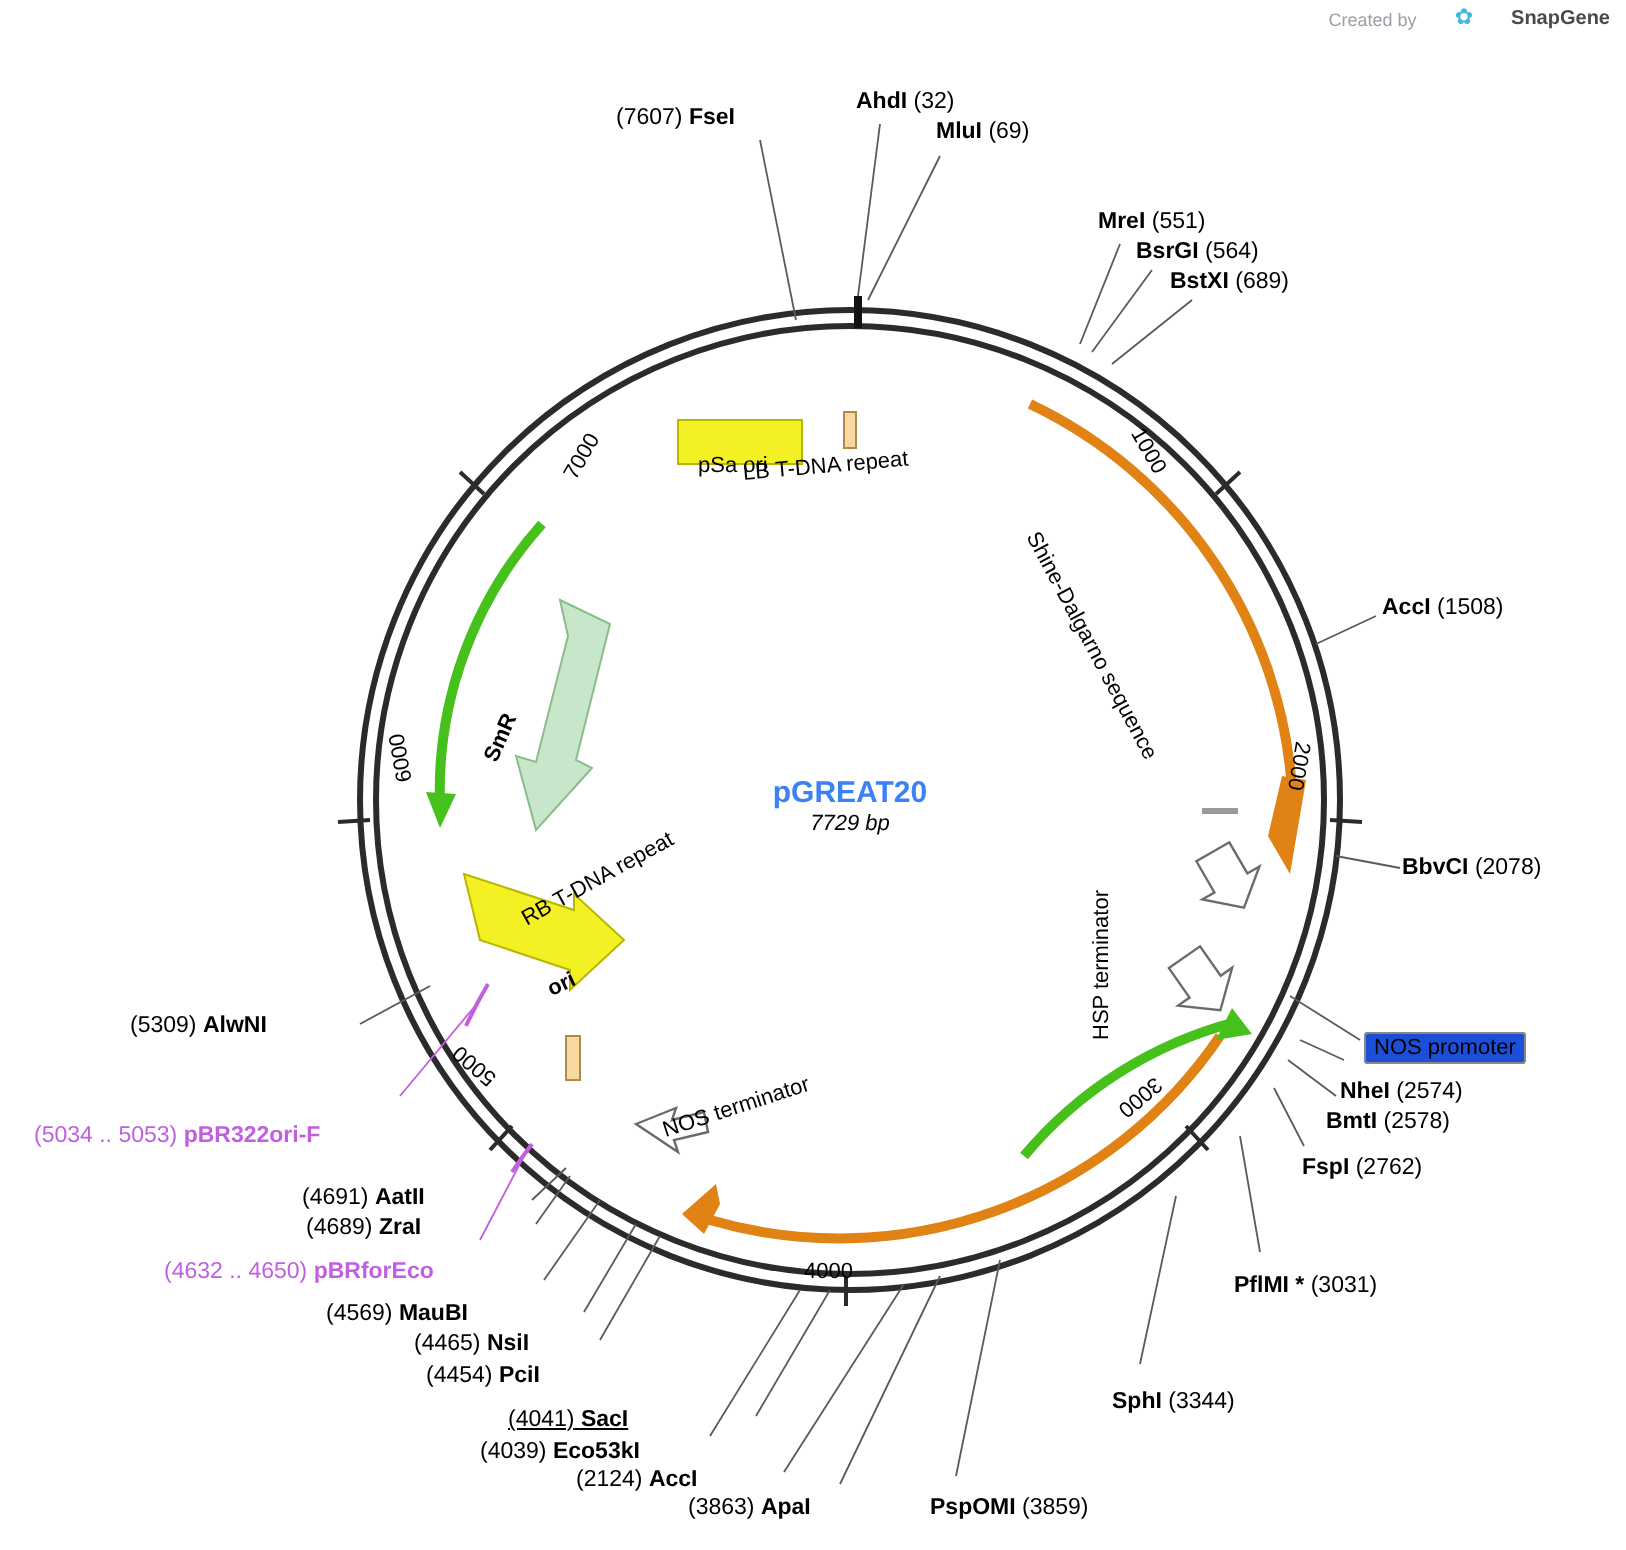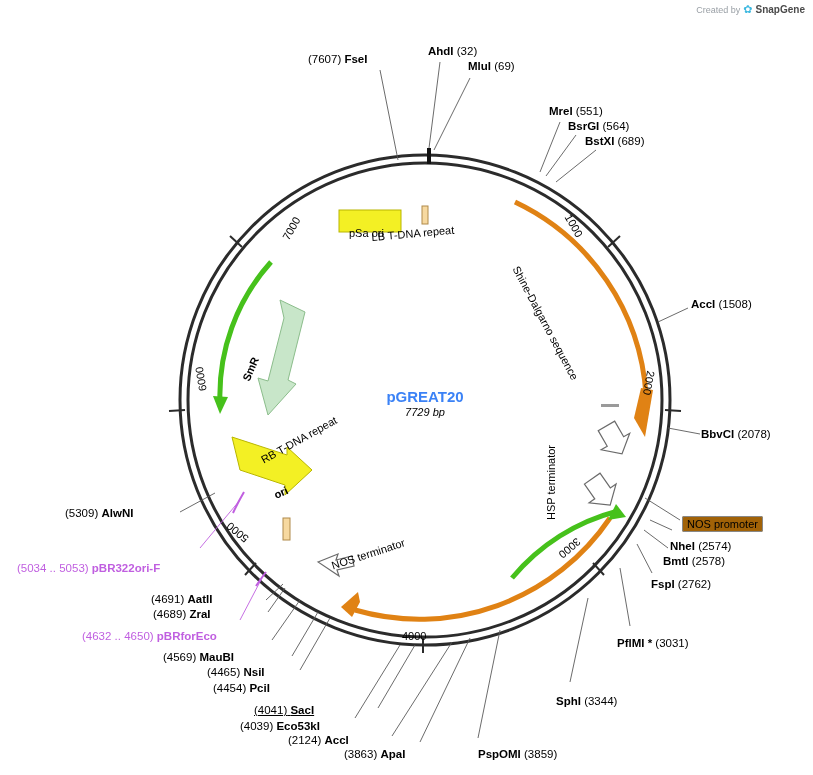--- a/index.html
+++ b/index.html
@@ -7,21 +7,21 @@
     width:813px;height:775px;
     background:#ffffff;
     font-family:"Liberation Sans", sans-serif;
     position:relative;
     overflow:hidden;
   }
   .stage{position:absolute;left:0;top:0;width:813px;height:775px;}
   .credit{
     position:absolute;right:8px;top:4px;
     font-size:9px;color:#9aa0a6;
-    display:flex;align-items:center;gap:3px;
+    display:flex;align-items:center;gap:19px;
   }
   .credit .sg{
     color:#4a4a4a;font-weight:bold;font-size:10px;
   }
   .credit .leaf{color:#3fb9e0;font-size:11px;line-height:1;}
   svg{position:absolute;left:0;top:0;}
   .lbl{
     position:absolute;
     font-size:11.5px;
     color:#000;
@@ -40,21 +40,21 @@
   .center-bp{
     position:absolute;
     text-align:center;
     font-size:11px;
     color:#000;
   }
   .boxed{
     border:1px solid #888;
     border-radius:2px;
     padding:1px 4px;
-    background:#a16207;
+    background:#1d4ed8;
     font-size:11px;
   }
   .rot{position:absolute;transform-origin:0 0;font-size:11px;white-space:nowrap;}
 </style>
 </head>
 <body>
 
 <div class="stage">
 
   <div class="credit">
@@ -220,21 +220,21 @@
     <span class="pos">(2762)</span>
   </div>
   <div class="lbl" style="left:617px;top:637px;">
     <b>PflMI *</b>
     <span class="pos">(3031)</span>
   </div>
   <div class="lbl" style="left:556px;top:695px;">
     <b>SphI</b>
     <span class="pos">(3344)</span>
   </div>
-  <div class="lbl" style="left:465px;top:748px;margin-left:13px;">
+  <div class="lbl" style="left:465px;top:748px;">
     <b>PspOMI</b>
     <span class="pos">(3859)</span>
   </div>
   <div class="lbl" style="left:344px;top:748px;">
     <span class="pos">(3863)</span>
     <b>ApaI</b>
   </div>
   <div class="lbl" style="left:288px;top:734px;">
     <span class="pos">(2124)</span>
     <b>AccI</b>

